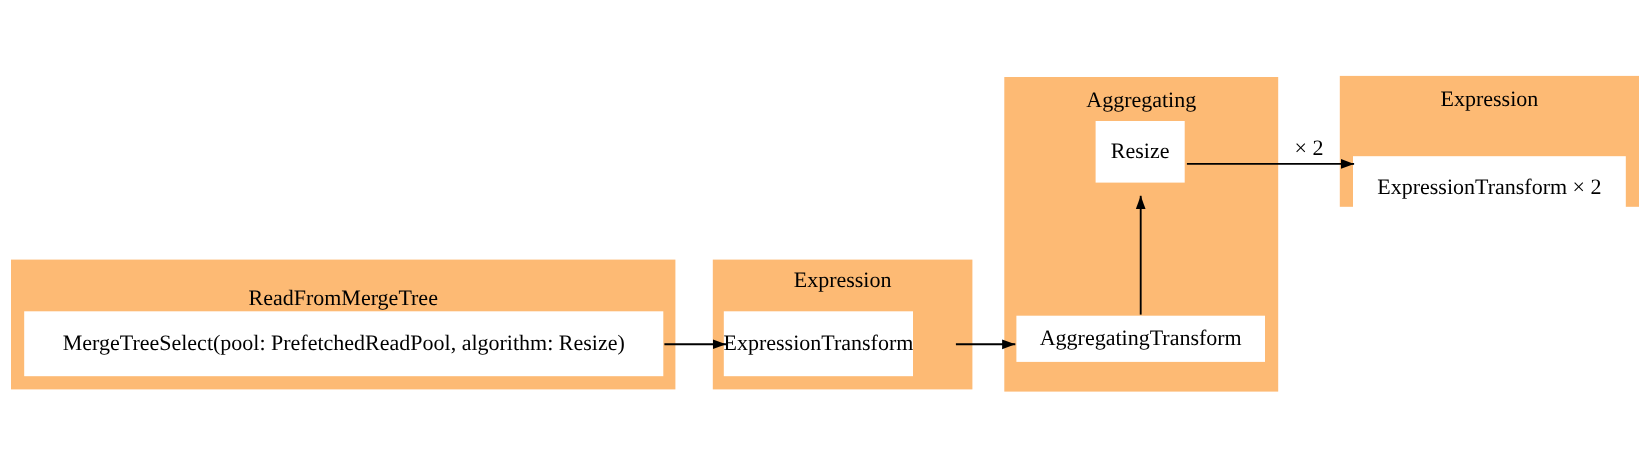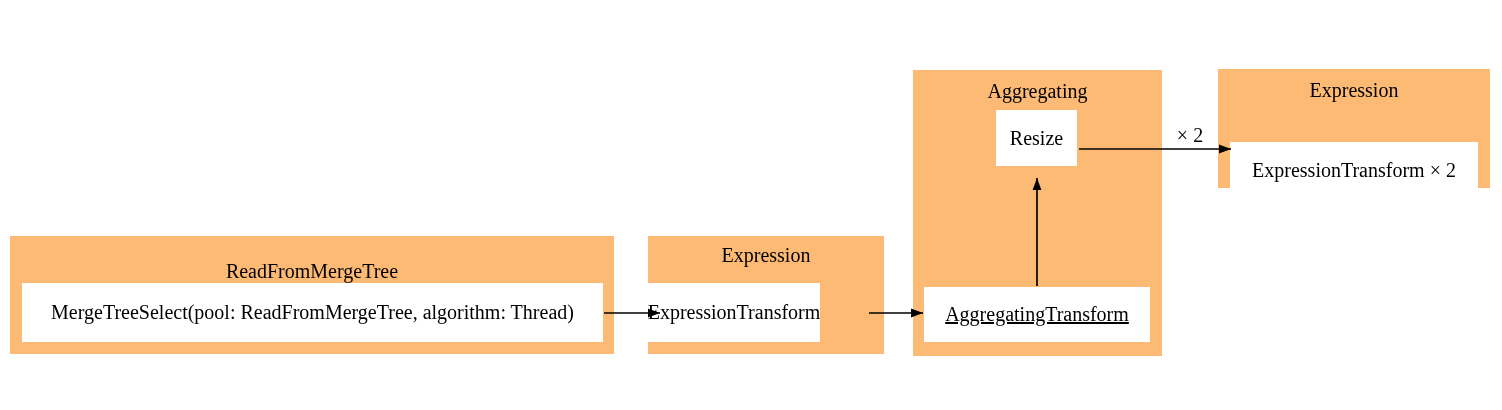--- a/index.html
+++ b/index.html
@@ -52,32 +52,32 @@
     pointer-events: none;
   }
 </style>
 </head>
 <body>
 
 <div class="canvas">
 
   <div class="cluster" style="left:10px; top:236px; width:604px; height:118px;">
     <div class="cluster-title" style="top: 7px; margin-top: 16px; position: absolute; transform: none;">ReadFromMergeTree</div>
-    <div class="node" style="left:12px; top:47px; width:581px; height:59px;">MergeTreeSelect(pool: ReadFromMergeTree, algorithm: Thread)</div>
+    <div class="node" style="left:12px; top:47px; width:581px; height:59px;">MergeTreeSelect(pool: PrefetchedReadPool, algorithm: Resize)</div>
   </div>
 
   <div class="cluster" style="left:648px; top:236px; width:236px; height:118px;">
     <div class="cluster-title" style="top:7px;">Expression</div>
-    <div class="node" style="left:0; top:47px; width:172px; height:59px;">ExpressionTransform</div>
+    <div class="node" style="left:10px; top:47px; width:172px; height:59px;">ExpressionTransform</div>
   </div>
 
   <div class="cluster" style="left:913px; top:70px; width:249px; height:286px;">
     <div class="cluster-title" style="top:9px;">Aggregating</div>
     <div class="node" style="left:83px; top:40px; width:81px; height:56px;">Resize</div>
-    <div class="node" style="left:11px; top:217px; width:226px; height:55px;text-decoration:underline;">AggregatingTransform</div>
+    <div class="node" style="left:11px; top:217px; width:226px; height:42px;">AggregatingTransform</div>
   </div>
 
   <div class="cluster" style="left:1218px; top:69px; width:272px; height:119px;">
     <div class="cluster-title" style="top:9px;">Expression</div>
     <div class="node" style="left:12px; top:51px; width:248px; height:57px;margin-top:22px;">ExpressionTransform × 2</div>
   </div>
 
   <div class="edge-label" style="left:1148px; top:124px; width:84px;">× 2</div>
 
   <svg class="edges-overlay" width="1502" height="410" viewBox="0 0 1502 410">

